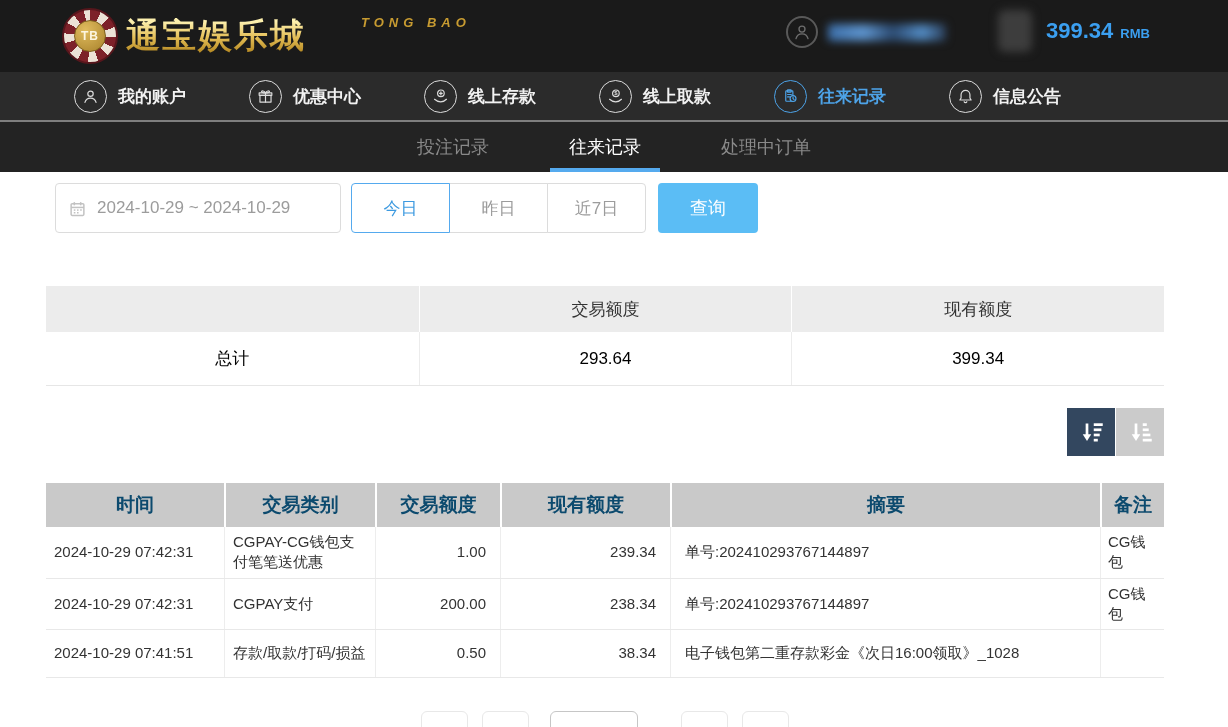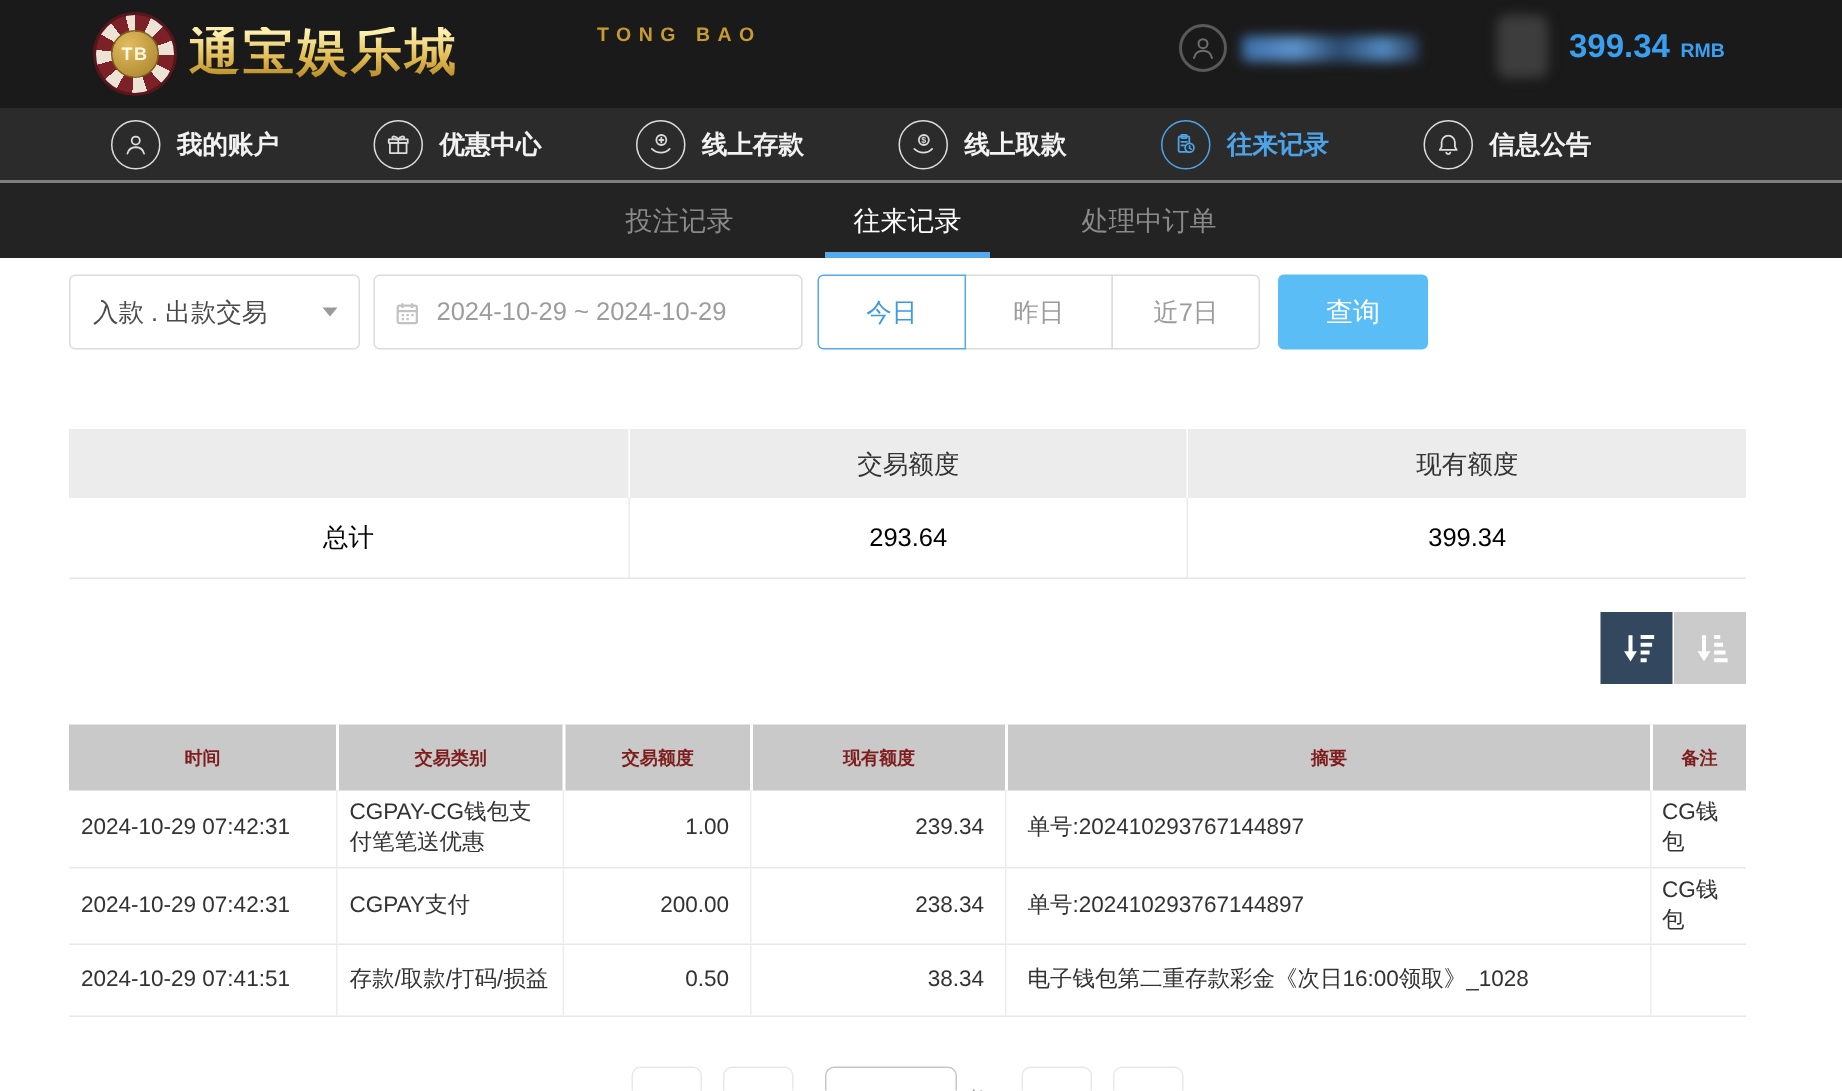--- a/index.html
+++ b/index.html
@@ -13,21 +13,21 @@
     background:repeating-conic-gradient(#7d2129 0deg 24deg,#ece2d6 24deg 46deg);
     border:2px solid #57161c; display:flex; align-items:center; justify-content:center; }
   .chip-inner { width:32px; height:32px; border-radius:50%;
     background:radial-gradient(circle at 35% 30%, #e0bc5e, #a8812b);
     border:1px solid #7c5f1d; color:#fdf6e0; font-size:12px; font-weight:bold;
     display:flex; align-items:center; justify-content:center; letter-spacing:1px; }
   .logo-text { display:flex; flex-direction:row; }
   .logo-title { font-size:34px; font-weight:bold; letter-spacing:2px; line-height:1.05;
     background:linear-gradient(180deg,#fdf0ae 10%,#e3bd55 55%,#b68a24 95%);
     -webkit-background-clip:text; background-clip:text; color:transparent; }
-  .logo-sub { font-size:13px; font-weight:bold; color:#c79b31; letter-spacing:5px; margin-left:92px; margin-top:-3px; }
+  .logo-sub { font-size:13px; font-weight:bold; color:#c79b31; letter-spacing:5px; margin-left:55px; margin-top:-3px;font-style:italic; }
 
   .user-area { position:absolute; left:786px; top:16px; display:flex; align-items:center; gap:10px; cursor:pointer; }
   .avatar-icon { width:32px; height:32px; border:2px solid #595959; border-radius:50%;
     display:flex; align-items:center; justify-content:center; color:#6e6e6e; }
   .user-blur { width:118px; height:17px; border-radius:3px;
     background:linear-gradient(90deg,#3c6ea8,#5d93cc 30%,#2c4a70 55%,#528ac2 80%,#2a3c55);
     filter:blur(4px); }
   .wallet-area { position:absolute; left:998px; top:10px; display:flex; align-items:center; cursor:pointer; }
   .wallet-blur { width:34px; height:42px; border-radius:7px; background:#3d3d3d; filter:blur(4px); }
   .balance { font-size:22px; font-weight:bold; color:#3b9ff0; margin-left:14px; }
@@ -84,22 +84,22 @@
   
   .sort-row { margin-top:22px; display:flex; justify-content:flex-end; }
   .sort-btn { width:48px; height:48px; display:flex; align-items:center; justify-content:center; cursor:pointer; }
   .sort-btn.active { background:#33475f; }
   .sort-btn.inactive { background:#cbcbcb; margin-left:1px; }
 
   
   .records-table { margin-top:27px; }
   .rec-header, .rec-row { display:grid; grid-template-columns:178px 151px 125px 170px 430px 1fr; }
   .rec-header { background:#c9c9c9; height:44px; }
-  .rec-header > div { display:flex; align-items:center; justify-content:center; color:#7f1d1d;
-    font-size:12px; font-weight:bold; }
+  .rec-header > div { display:flex; align-items:center; justify-content:center; color:#0c4a6e;
+    font-size:19px; font-weight:bold; }
   .rec-header > div + div { border-left:2px solid #fff; }
   .rec-row { min-height:48px; border-bottom:1px solid #e8e8e8; font-size:15px; color:#333; }
   .rec-row > div { display:flex; align-items:center; padding:5px 8px; line-height:1.35; }
   .rec-row > div + div { border-left:1px solid #ededed; }
   .cell-amt, .cell-bal { justify-content:flex-end; padding-right:14px !important; }
   .cell-sum { padding-left:14px !important; }
   .cell-note { padding:5px 7px !important; word-break:break-all; }
 
   
   .pagination { margin-top:33px; display:flex; justify-content:center; align-items:flex-start; }
@@ -215,24 +215,20 @@
     <span>往来记录</span>
   </div>
   <div class="subtab">
     <span>处理中订单</span>
   </div>
 </div>
 
 <div class="content">
 
   <div class="filter-row">
-    <div class="select-box">
-      <span>入款 . 出款交易</span>
-      <span class="caret"></span>
-    </div>
     <div class="date-box">
       <svg width="17" height="17" viewBox="0 0 16 16">
         <rect x="2" y="3.5" width="12" height="11" rx="1"></rect>
           <line x1="2" y1="7" x2="14" y2="7"></line>
         <line x1="5" y1="2" x2="5" y2="5"></line>
           <line x1="11" y1="2" x2="11" y2="5"></line>
         <line x1="4.5" y1="9.5" x2="6" y2="9.5"></line>
           <line x1="7.5" y1="9.5" x2="9" y2="9.5"></line>
           <line x1="10.5" y1="9.5" x2="12" y2="9.5"></line>
         <line x1="4.5" y1="12" x2="6" y2="12"></line>

